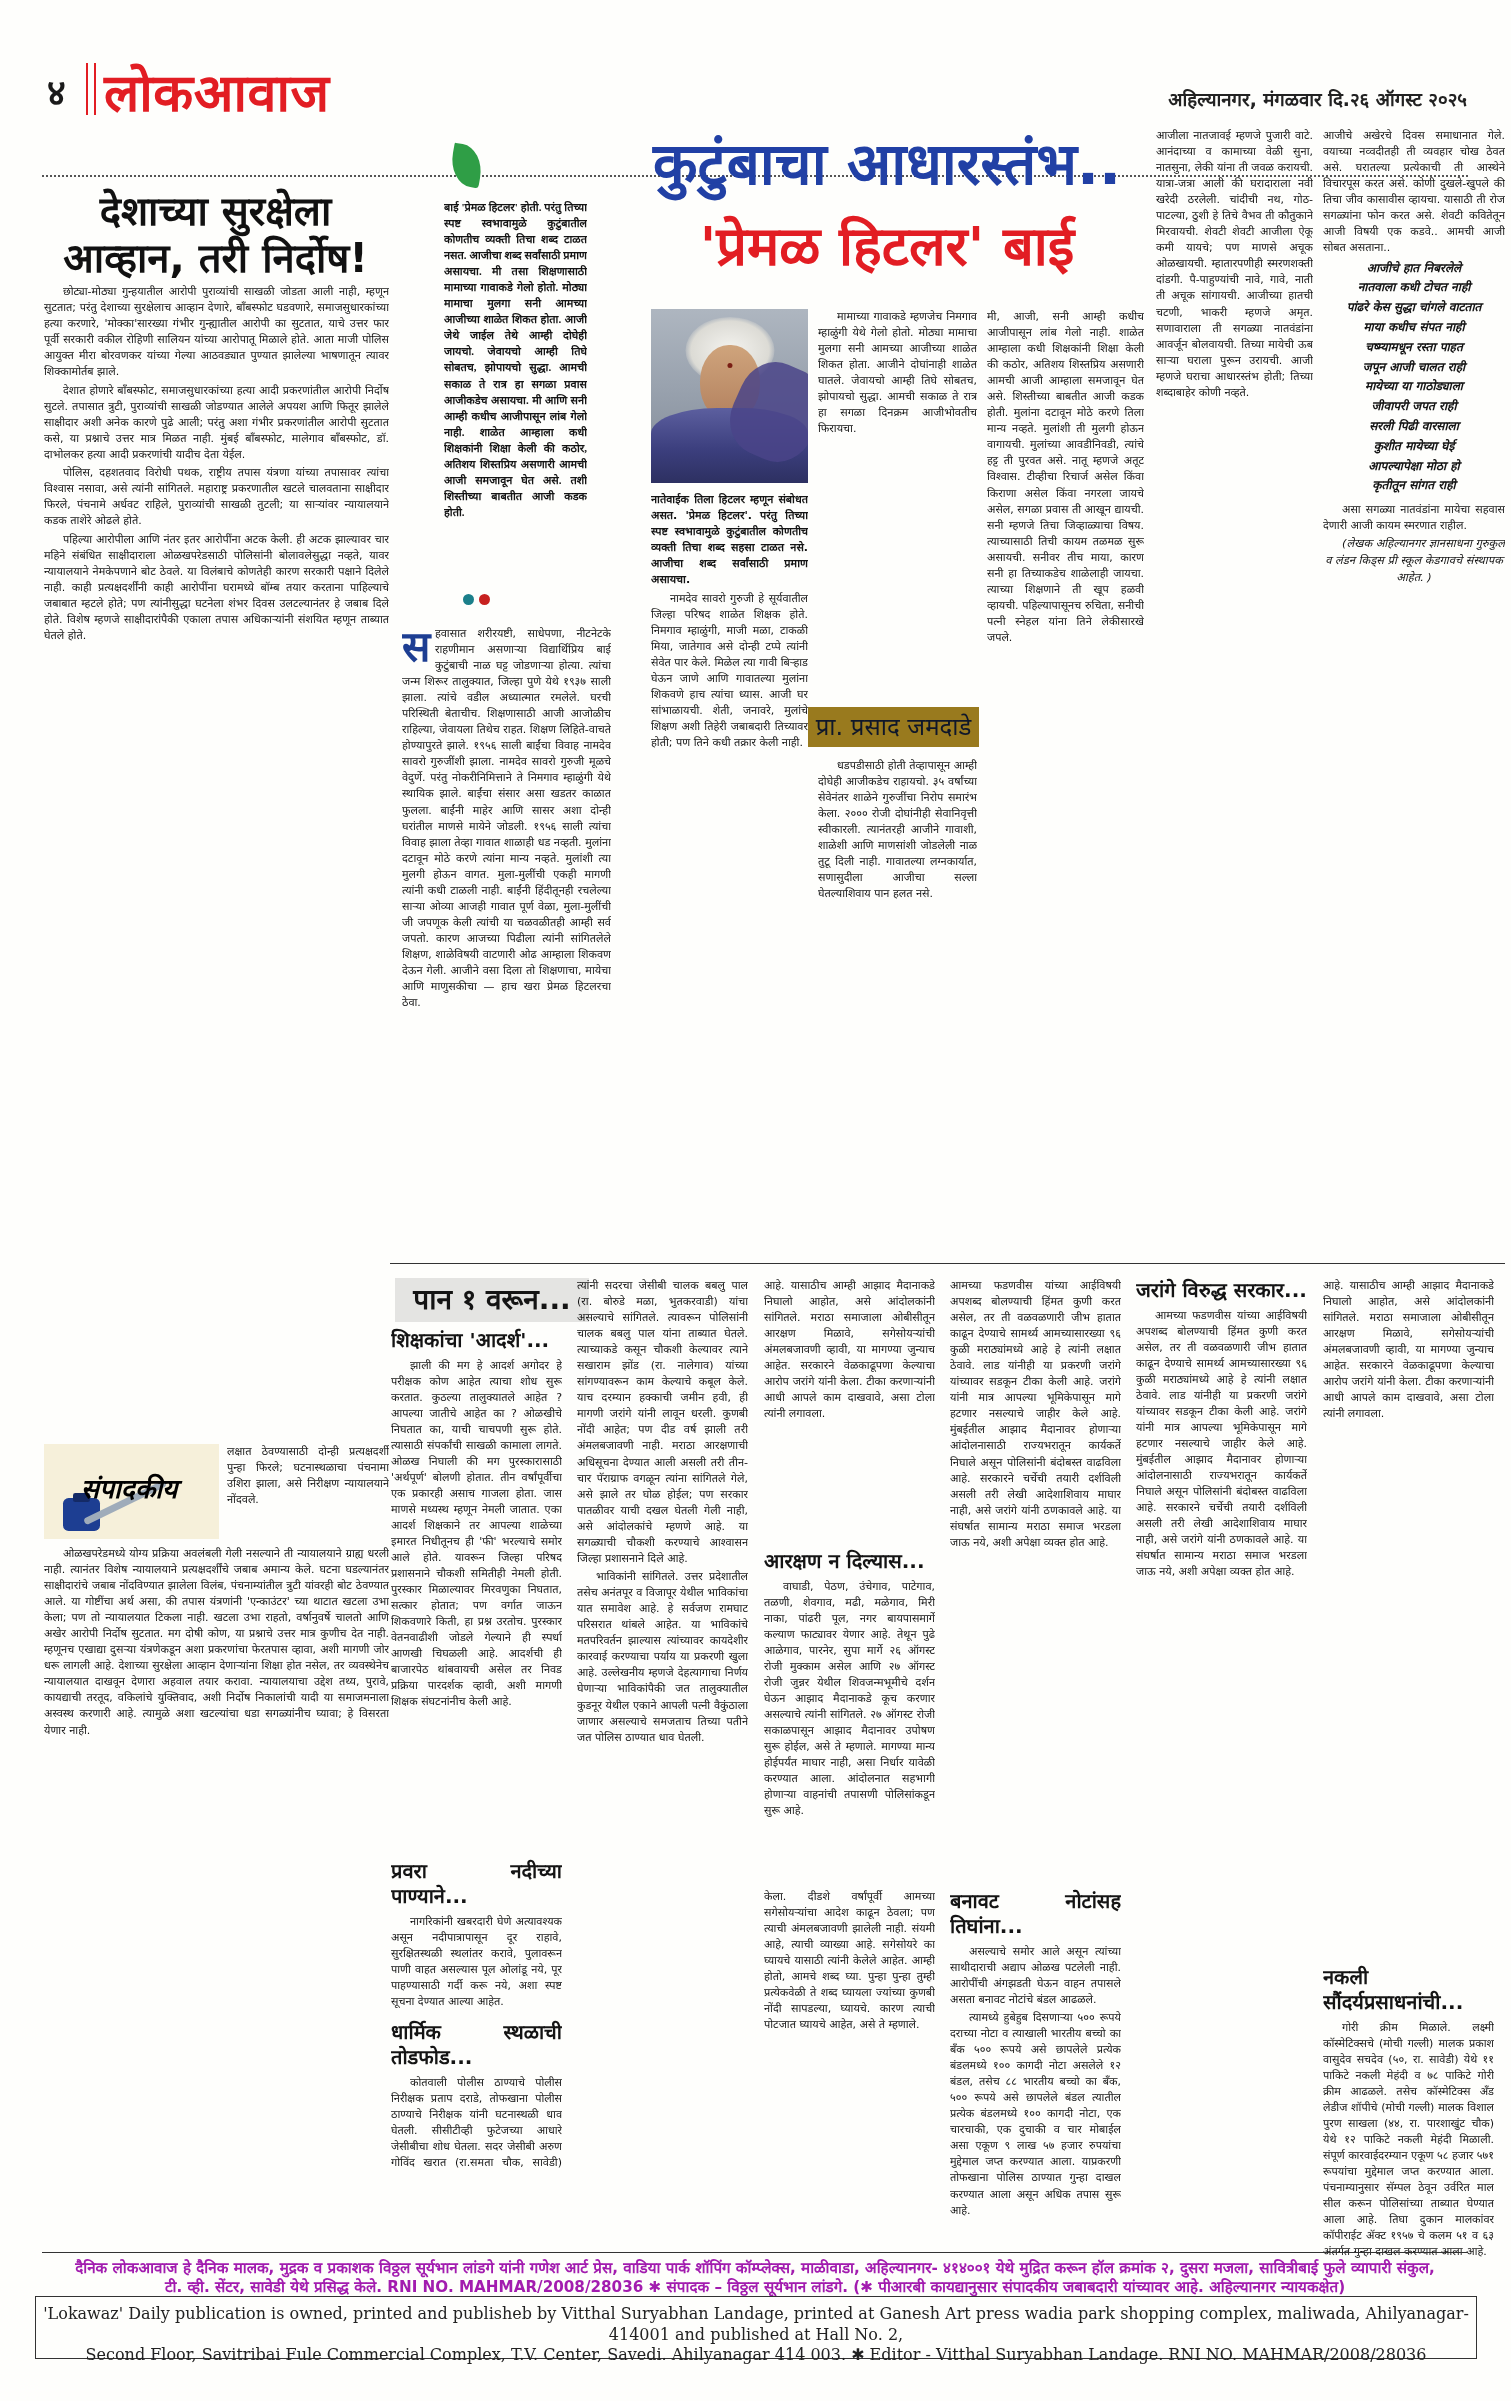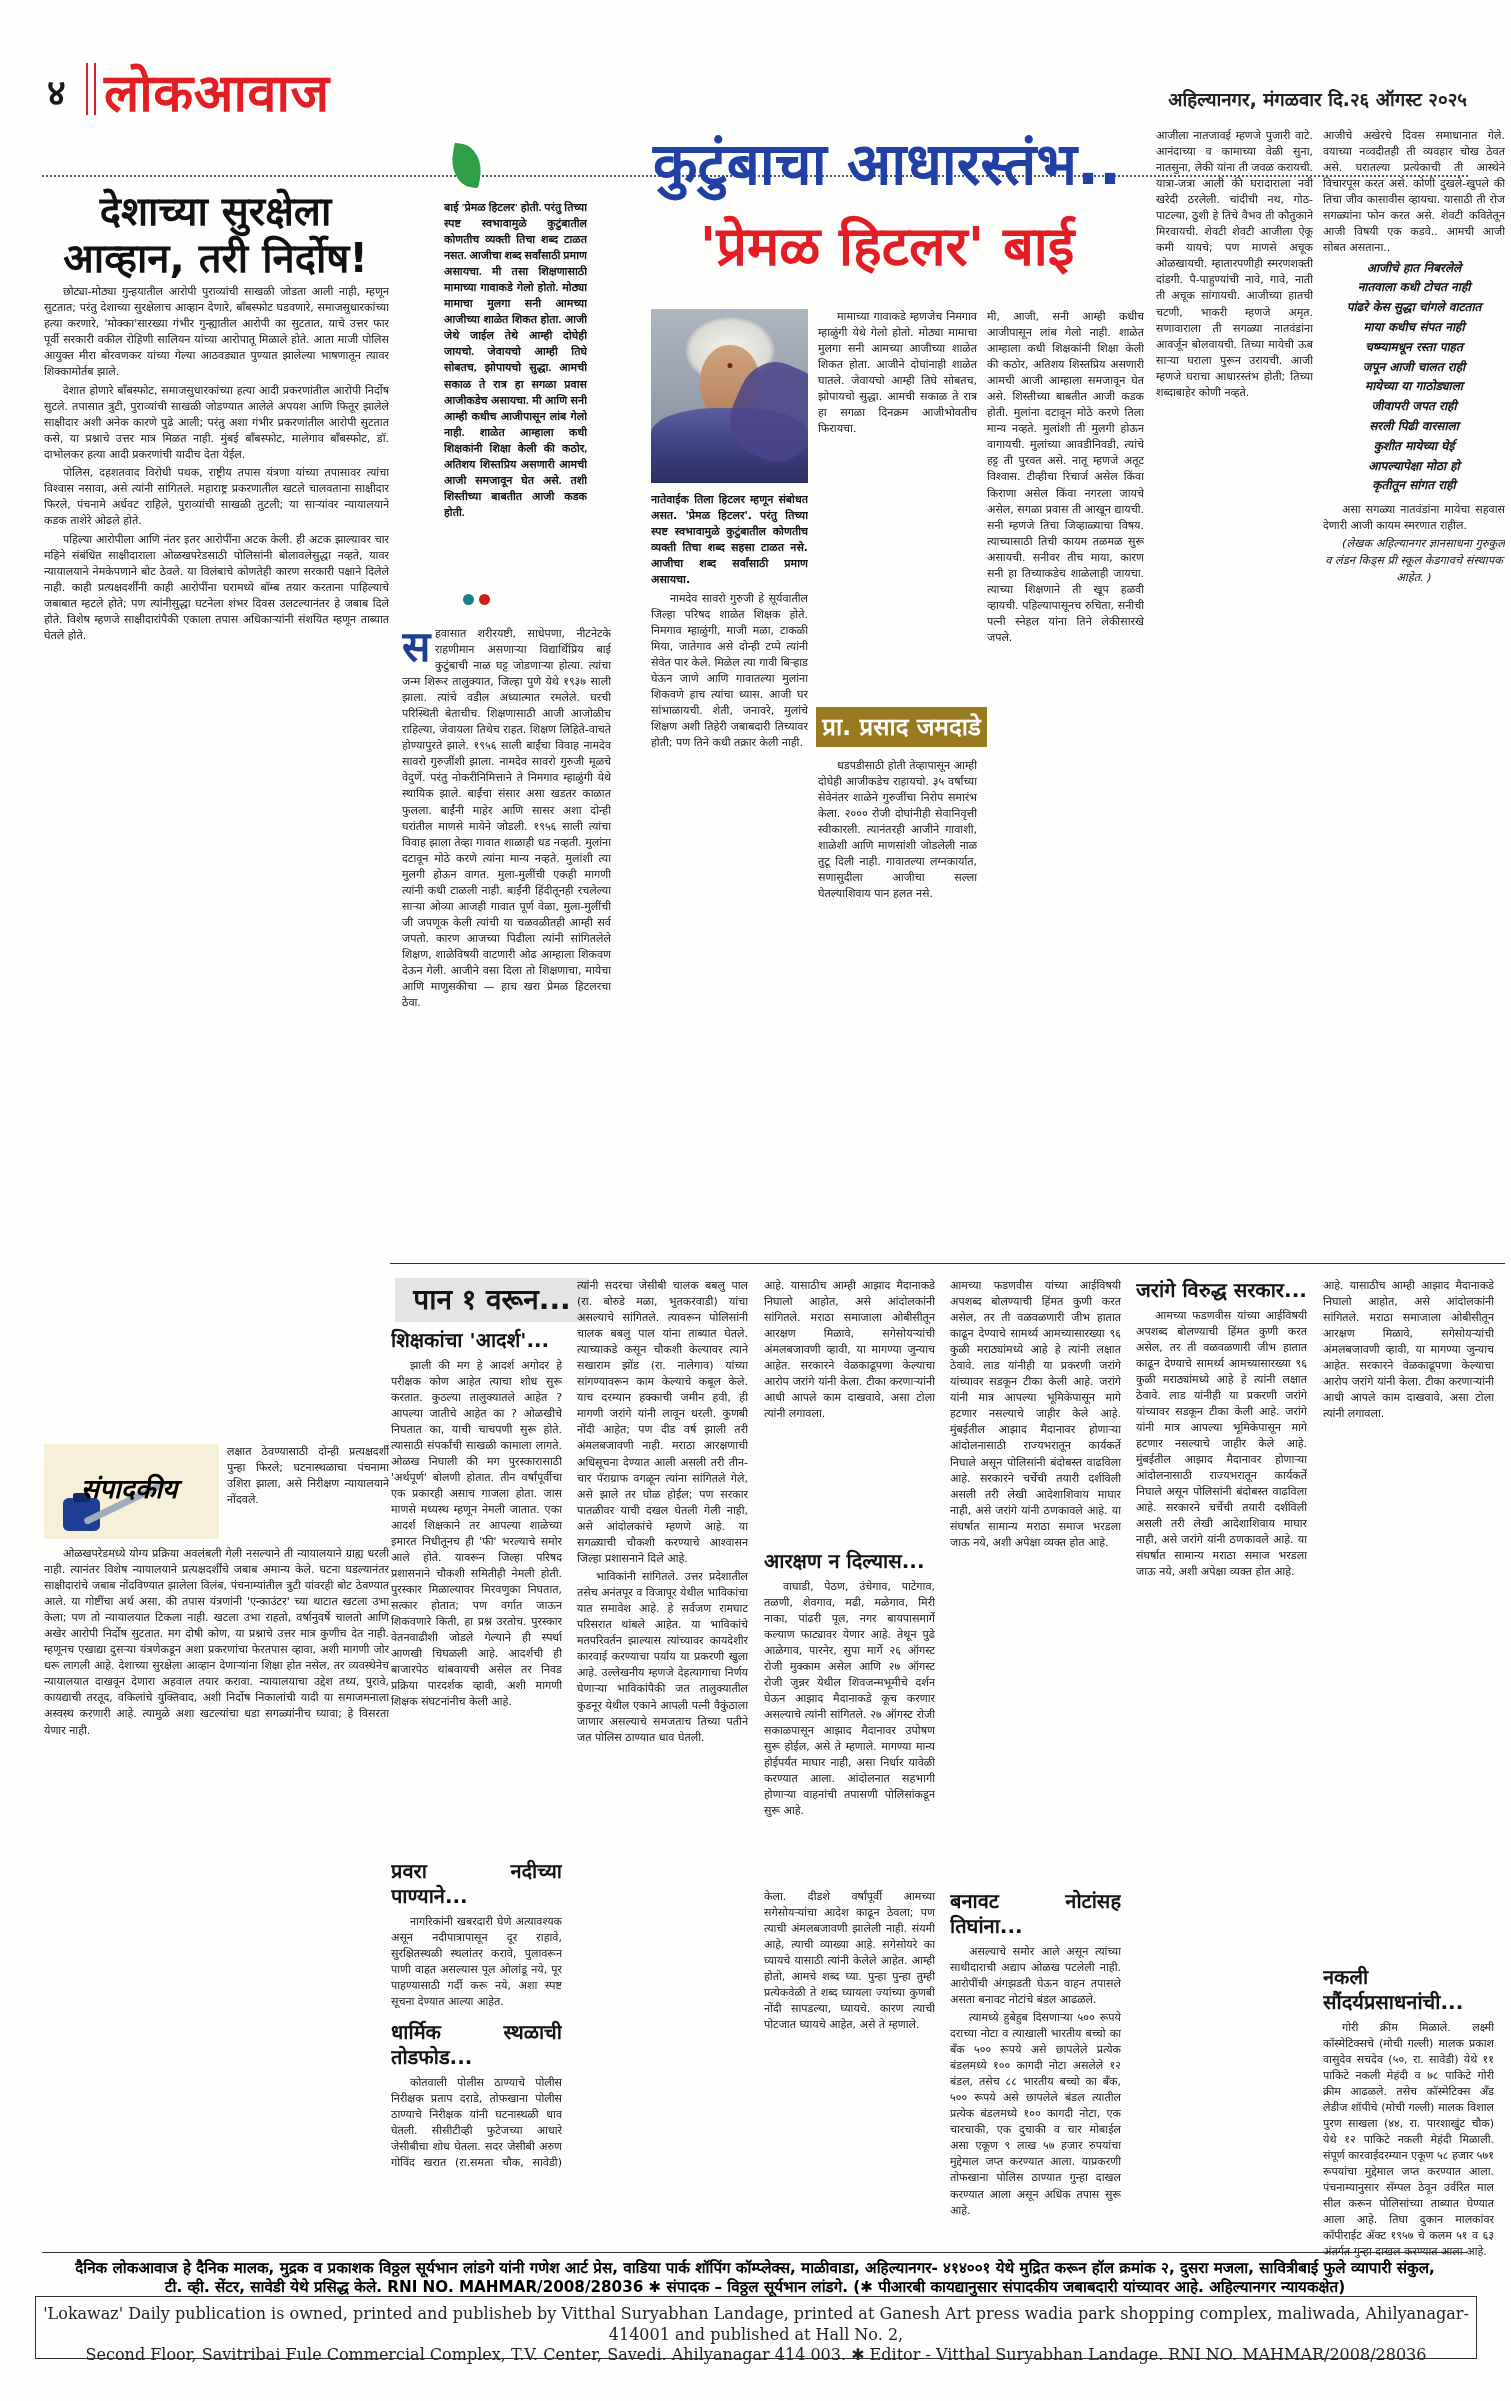--- a/index.html
+++ b/index.html
@@ -16,21 +16,21 @@
   
   .col{position:absolute;text-align:justify;font-size:11px;line-height:1.46;overflow:hidden;}
   .col p{margin:0 0 2.3px 0;text-indent:19px;}
   .col p.noind{text-indent:0;}
   .bold{font-weight:bold;}
   .headline-left{font-size:40px;line-height:1.18;font-weight:bold;text-align:center;color:#111;}
   .main-head-1{font-size:58px;font-weight:bold;color:#2140a5;text-align:center;line-height:1.05;}
   .main-head-2{font-size:54px;font-weight:bold;color:#e21d23;text-align:center;line-height:1.05;}
   .subhead{font-weight:bold;font-size:20px;line-height:1.25;margin:0 0 4.5px 0;text-indent:0;}
   .banner{background:#e4e4e2;font-size:28px;font-weight:bold;text-align:center;line-height:1.55;}
-  .byline-box{background:#997a1e;color:#ffffff;font-size:24px;font-weight:bold;text-align:center;margin-left:8px;}
+  .byline-box{background:#997a1e;color:#0f172a;font-size:24px;font-weight:normal;text-align:center;}
   .poem{font-style:italic;font-weight:bold;text-align:center;font-size:12px;line-height:1.65;}
   .credit{font-style:italic;text-align:center;font-size:11.3px;line-height:1.5;}
   
   .photo{background:linear-gradient(180deg,#aeb6c0 0%,#99a2ae 45%,#7e8795 100%);overflow:hidden;}
   .photo .hair{position:absolute;left:50%;top:8px;transform:translateX(-50%);width:89px;height:67px;
                background:radial-gradient(ellipse at center,#f4f3ef 0%,#dcdbd5 62%,rgba(220,219,213,0) 74%);border-radius:50%;}
   .photo .face{position:absolute;left:50%;top:36px;transform:translateX(-50%);width:60px;height:76px;
                background:linear-gradient(180deg,#cfa47c,#b2805e);border-radius:48%;}
   .photo .bindi{position:absolute;left:50%;top:54px;transform:translateX(-50%);width:5.1px;height:5.1px;background:#7a1e14;border-radius:50%;}
   .photo .sari{position:absolute;left:0;bottom:0;width:100%;height:75px;
@@ -42,21 +42,21 @@
   .quote-leaf{width:30.5px;height:41px;background:#2f9e46;border-radius:4% 75% 10% 75%;transform:rotate(10deg);}
   .divider-dots span{display:inline-block;width:11.3px;height:11.3px;border-radius:50%;margin-right:4.5px;}
   
   .edit-box{background:#f6f0da;overflow:hidden;}
   .edit-box .bottle{position:absolute;left:19px;bottom:8px;width:37px;height:33px;background:#1d3e92;border-radius:5.6px;}
   .edit-box .cap{position:absolute;left:29px;bottom:37px;width:17px;height:9px;background:#142a66;border-radius:2.3px;}
   .edit-box .quill{position:absolute;left:36px;bottom:33px;width:90px;height:6.8px;background:#9facba;
                    border-radius:4.5px;transform:rotate(-26deg);}
   .edit-label{position:absolute;left:37px;top:26px;font-size:26.5px;font-weight:bold;font-style:italic;color:#000000;}
   
-  .foot-mr{font-size:15.2px;font-weight:bold;text-align:center;line-height:1.35;color:#000000;}
+  .foot-mr{font-size:15.2px;font-weight:bold;text-align:center;line-height:1.35;color:#a21caf;}
   .foot-en{font-family:"DejaVu Serif",serif;font-size:16px;text-align:center;line-height:1.3;color:#222;}
   .foot-box{border:1.7px solid #333;}
 </style>
 </head>
 <body>
 
 <div class="page">
 
   <div class="abs pagenum" style="left:47px;top:67px;">४</div>
   <div class="abs mast-bars" style="left:86px;top:63px;"></div>

